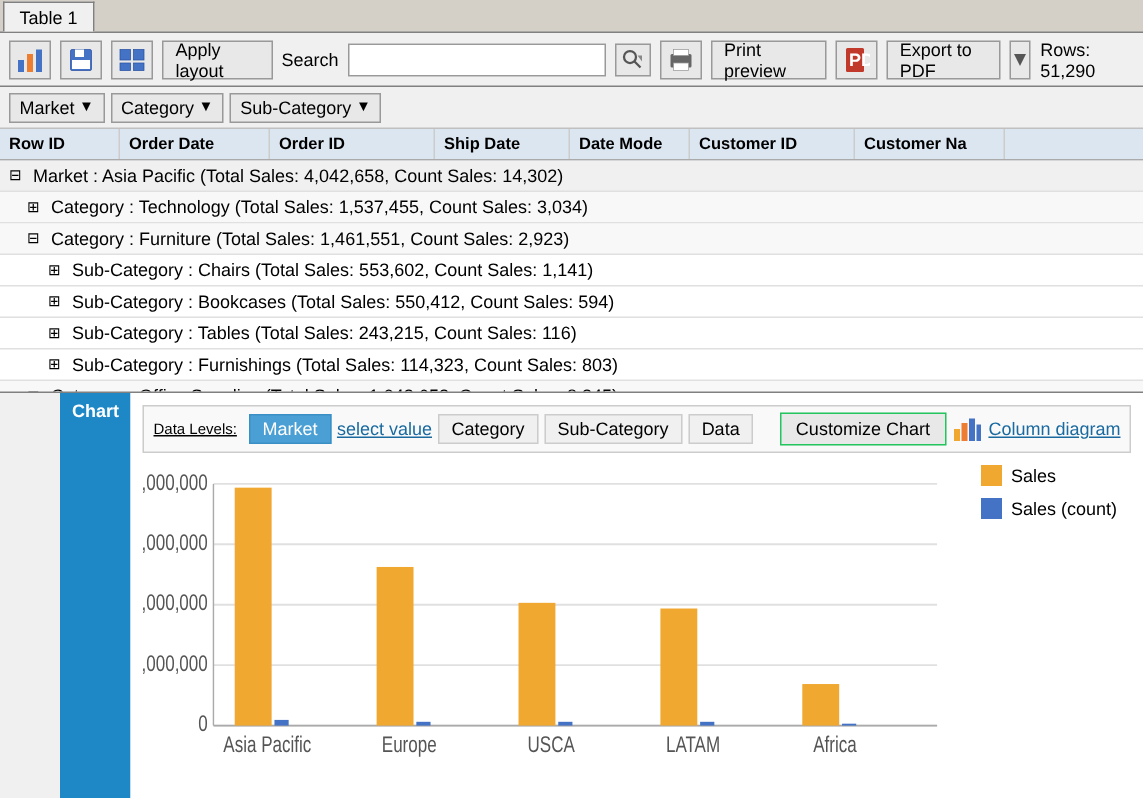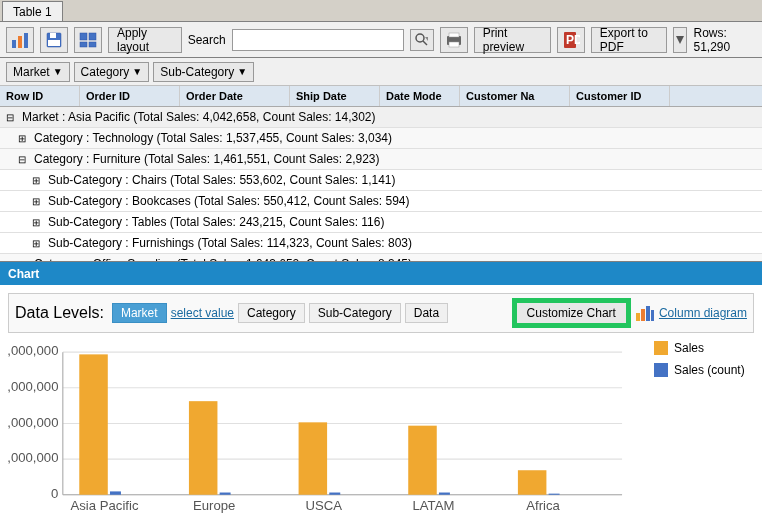--- a/index.html
+++ b/index.html
@@ -30,29 +30,29 @@
     .table-section { flex: 0 0 auto; height: 175px; overflow: hidden; background: white; }
     .table-header { display: grid; grid-template-columns: 80px 100px 110px 90px 80px 110px 100px 80px; background: #dce6f0; border-bottom: 1px solid #aaa; }
     .th { padding: 4px 6px; border-right: 1px solid #ccc; font-weight: bold; font-size: 11px; white-space: nowrap; overflow: hidden; }
     .table-body { overflow: hidden; }
     .group-label { padding: 3px 6px; font-size: 11px; display: flex; align-items: center; gap: 4px; cursor: pointer; border-bottom: 1px solid #e0e0e0; }
     .expand-icon { font-size: 10px; cursor: pointer; width: 12px; display: inline-block; }
     .group-row-indent1 { padding-left: 18px; }
     .group-row-indent2 { padding-left: 32px; }
 
     
-    .chart-section { flex: 1; display: flex; flex-direction: column; overflow: hidden; }
+    .chart-section { flex: 1; display: flex; overflow: hidden; margin-left: 40px; }
     .chart-header { background: #1e88c7; color: white; padding: 4px 8px; font-size: 13px; font-weight: bold; }
     .chart-body { flex: 1; background: white; padding: 8px; display: flex; flex-direction: column; }
     .chart-controls { display: flex; align-items: center; gap: 4px; margin-bottom: 8px; padding: 4px 6px; border: 1px solid #ccc; background: #f9f9f9; }
-    .data-levels-label { font-size: 16px; margin-right: 4px; }
+    .data-levels-label { font-size: 10px; margin-right: 4px; text-decoration: underline; }
     .level-chip-active { background: #4a9fd4; color: white; border: 1px solid #3a8fc4; padding: 2px 8px; cursor: pointer; font-size: 12px; }
     .level-chip-link { color: #1a6aa0; text-decoration: underline; cursor: pointer; font-size: 12px; }
     .level-chip { background: #f0f0f0; border: 1px solid #ccc; padding: 2px 8px; cursor: pointer; font-size: 12px; }
-    .customize-btn { background: #e8e8e8; border: 5px solid #22c55e; padding: 3px 10px; cursor: pointer; font-size: 12px; margin-left: auto; }
+    .customize-btn { background: #e8e8e8; border: 1px solid #22c55e; padding: 3px 10px; cursor: pointer; font-size: 12px; margin-left: auto; }
     .chart-type-btn { display: flex; align-items: center; gap: 4px; cursor: pointer; font-size: 12px; color: #1a6aa0; text-decoration: underline; border: 1px solid #ccc; padding: 3px 8px; background: #f0f0f0; text-align: right; }
 
     
     .chart-canvas { flex: 1; position: relative; display: flex; }
     .chart-plot { flex: 1; position: relative; }
     .chart-legend { width: 110px; display: flex; flex-direction: column; justify-content: flex-start; gap: 8px; padding-left: 10px; }
     .legend-item { display: flex; align-items: center; gap: 6px; font-size: 11px; }
     .legend-swatch { width: 14px; height: 14px; }
 
     
@@ -152,26 +152,26 @@
     <div class="filter-chip">
       <span>Sub-Category</span>
       <span class="filter-arrow">▼</span>
     </div>
   </div>
 
   <div class="table-section">
 
     <div class="table-header">
       <div class="th">Row ID</div>
+      <div class="th">Order Date</div>
       <div class="th">Order ID</div>
-      <div class="th">Order Date</div>
       <div class="th">Ship Date</div>
       <div class="th">Date Mode</div>
+      <div class="th">Customer ID</div>
       <div class="th">Customer Na</div>
-      <div class="th">Customer ID</div>
     </div>
 
     <div class="table-body">
 
       <div class="group-label" style="background:#f0f0f0;">
         <span class="expand-icon">⊟</span>
         <span>Market : Asia Pacific (Total Sales: 4,042,658, Count Sales: 14,302)</span>
       </div>
 
       <div class="group-label group-row-indent1" style="background:#f8f8f8;">

